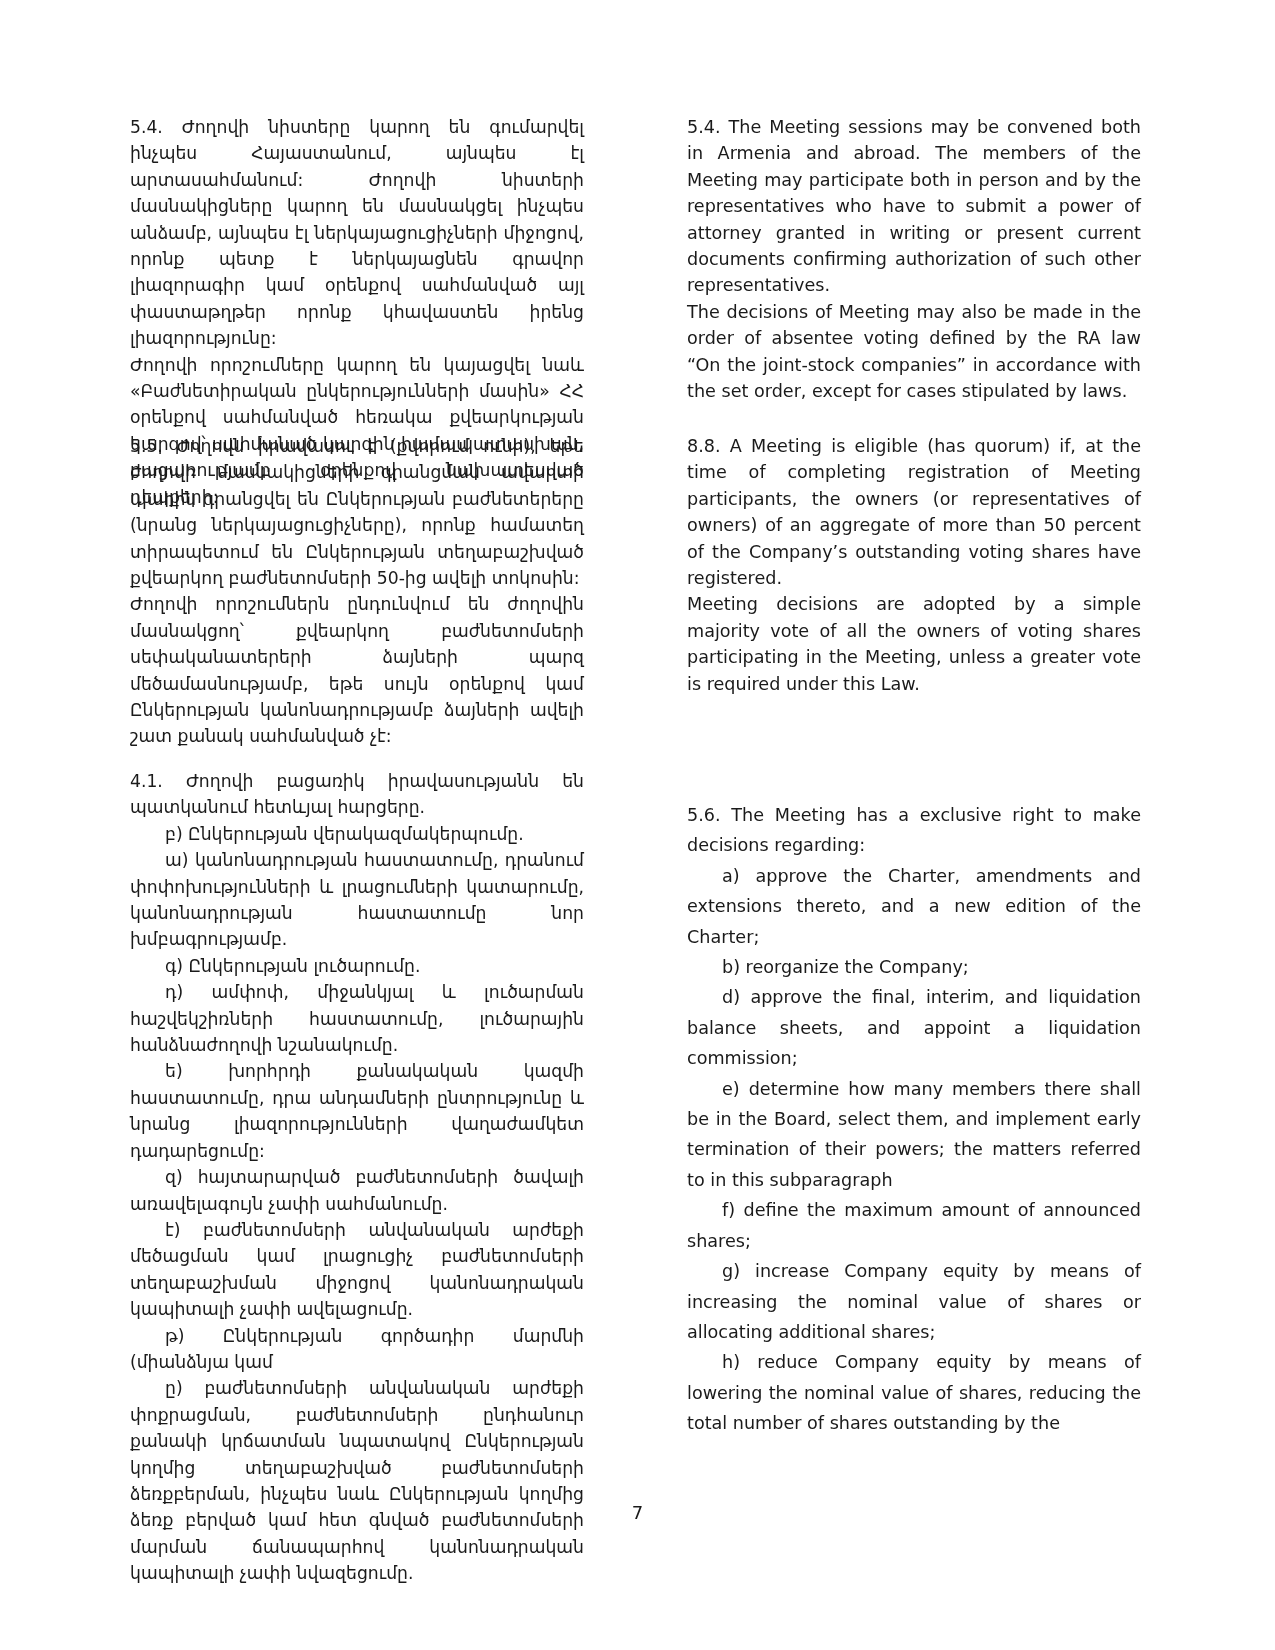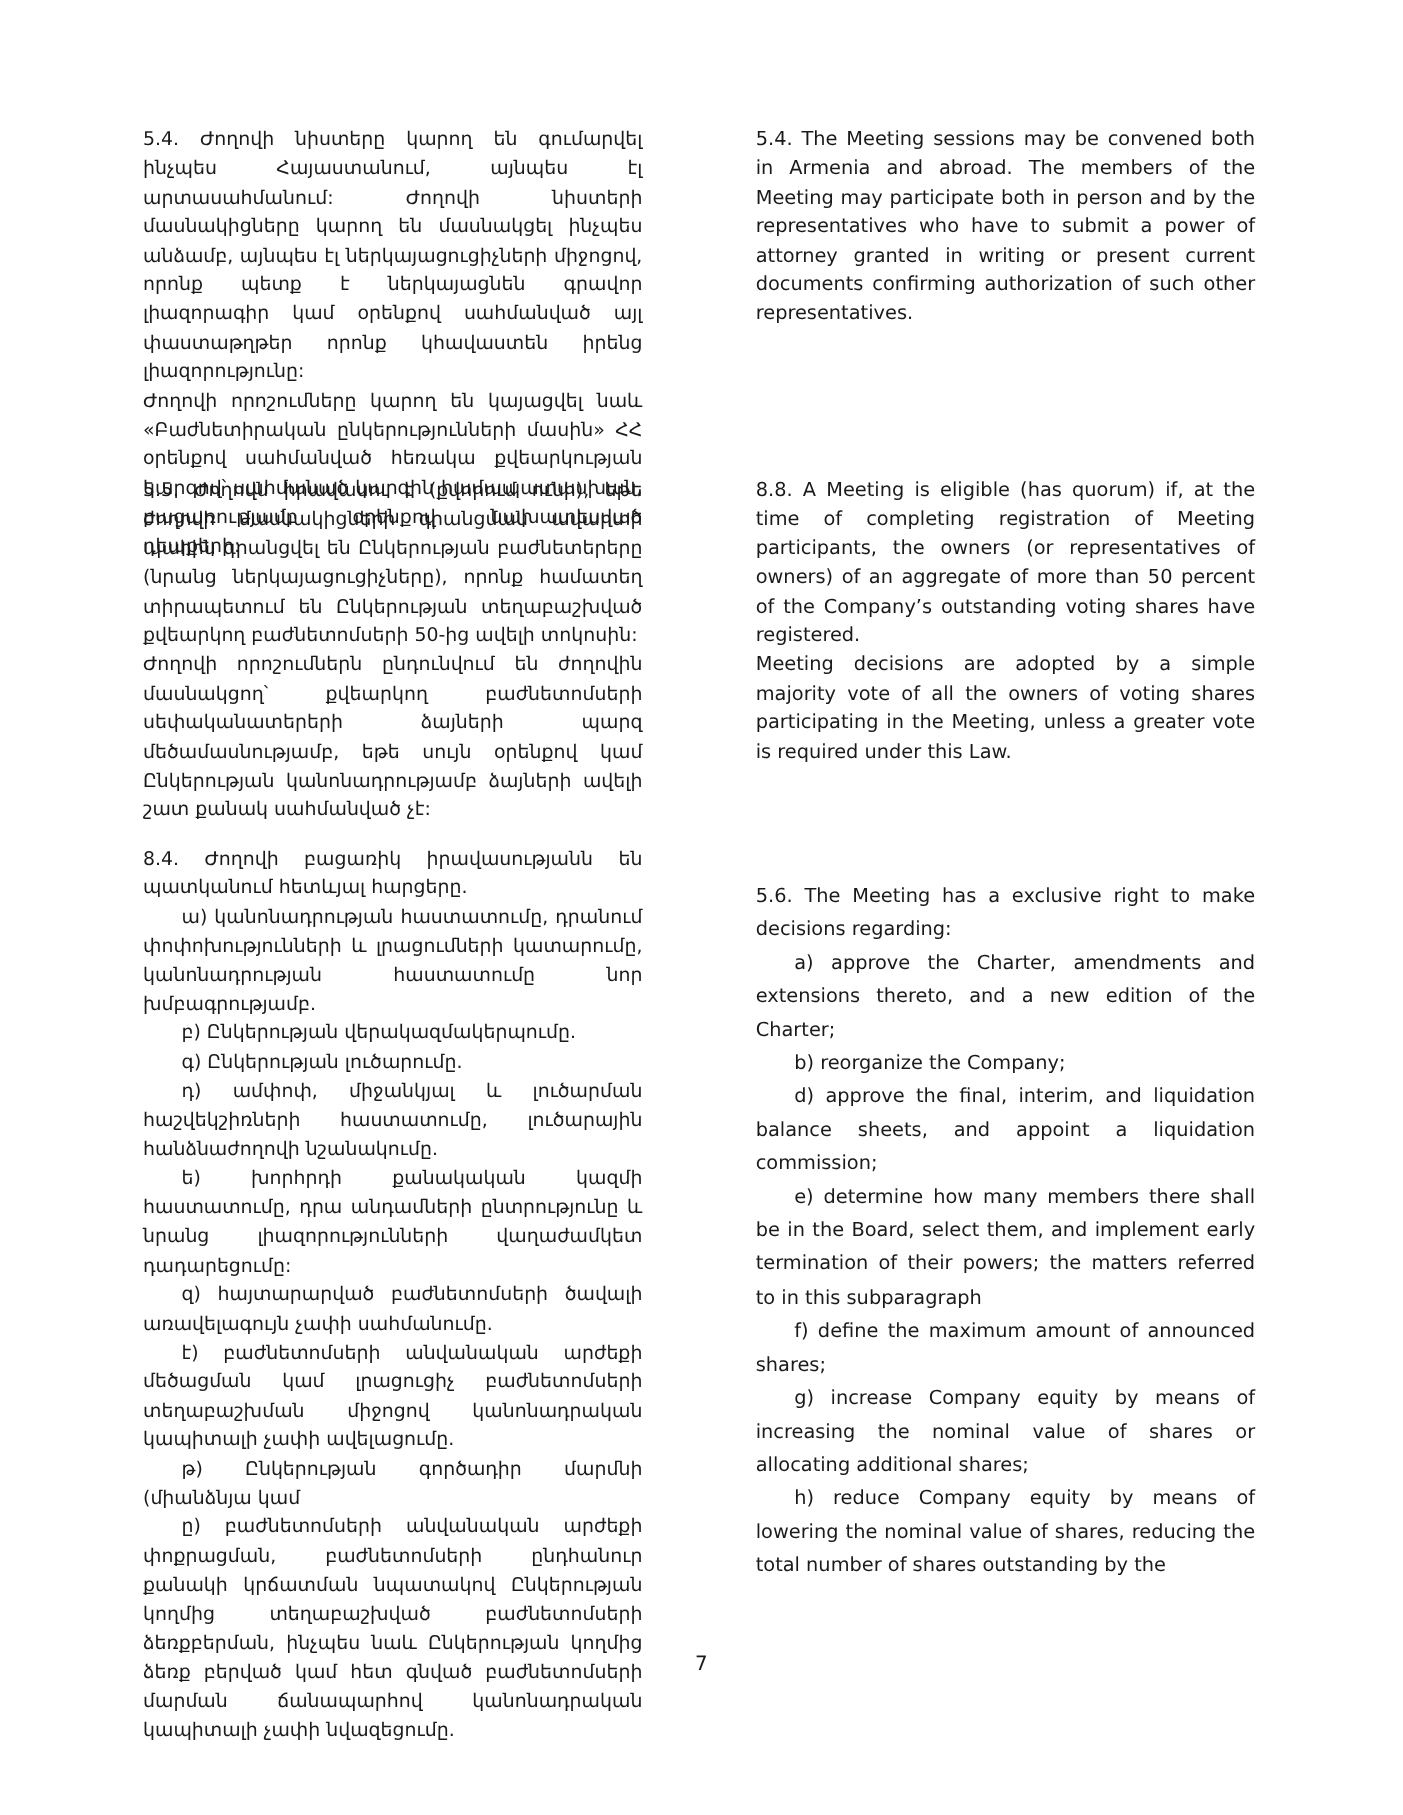--- a/index.html
+++ b/index.html
@@ -23,36 +23,37 @@
   <div class="col left">
     <div class="block" style="top:114px;">
       <p class="p last">5.4. Ժողովի նիստերը կարող են գումարվել ինչպես Հայաստանում, այնպես էլ արտասահմանում: Ժողովի նիստերի մասնակիցները կարող են մասնակցել ինչպես անձամբ, այնպես էլ ներկայացուցիչների միջոցով, որոնք պետք է ներկայացնեն գրավոր լիազորագիր կամ օրենքով սահմանված այլ փաստաթղթեր որոնք կհավաստեն իրենց լիազորությունը:</p>
       <p class="p last">Ժողովի որոշումները կարող են կայացվել նաև «Բաժնետիրական ընկերությունների մասին» ՀՀ օրենքով սահմանված հեռակա քվեարկության կարգով՝ սահմանած կարգին համապատասխան, բացառությամբ օրենքով նախատեսված դեպքերի:</p>
     </div>
     <div class="block" style="top:433px;">
       <p class="p last">5.5. Ժողովն իրավասու է (քվորում ունի), եթե ժողովի մասնակիցների գրանցման ավարտի պահին գրանցվել են Ընկերության բաժնետերերը (նրանց ներկայացուցիչները), որոնք համատեղ տիրապետում են Ընկերության տեղաբաշխված քվեարկող բաժնետոմսերի 50-ից ավելի տոկոսին:</p>
       <p class="p last">Ժողովի որոշումներն ընդունվում են ժողովին մասնակցող՝ քվեարկող բաժնետոմսերի սեփականատերերի ձայների պարզ մեծամասնությամբ, եթե սույն օրենքով կամ Ընկերության կանոնադրությամբ ձայների ավելի շատ քանակ սահմանված չէ:</p>
     </div>
     <div class="block sec2" style="top:768px;">
-      <p class="p last" style="line-height:26.4px;">8.4. Ժողովի բացառիկ իրավասությանն են պատկանում հետևյալ հարցերը.</p>
+      <p class="p last" style="line-height:26.4px;">4.1. Ժողովի բացառիկ իրավասությանն են պատկանում հետևյալ հարցերը.</p>
+      <p class="p last indent" style="line-height:26.4px;">բ) Ընկերության վերակազմակերպումը.</p>
       <p class="p last indent" style="line-height:26.4px;">ա) կանոնադրության հաստատումը, դրանում փոփոխությունների և լրացումների կատարումը, կանոնադրության հաստատումը նոր խմբագրությամբ.</p>
-      <p class="p last indent" style="line-height:26.4px;">բ) Ընկերության վերակազմակերպումը.</p>
       <p class="p last indent" style="line-height:26.4px;">գ) Ընկերության լուծարումը.</p>
       <p class="p last indent" style="line-height:26.4px;">դ) ամփոփ, միջանկյալ և լուծարման հաշվեկշիռների հաստատումը, լուծարային հանձնաժողովի նշանակումը.</p>
       <p class="p last indent" style="line-height:26.4px;">ե) խորհրդի քանակական կազմի հաստատումը, դրա անդամների ընտրությունը և նրանց լիազորությունների վաղաժամկետ դադարեցումը:</p>
       <p class="p last indent" style="line-height:26.4px;">զ) հայտարարված բաժնետոմսերի ծավալի առավելագույն չափի սահմանումը.</p>
       <p class="p last indent" style="line-height:26.4px;">է) բաժնետոմսերի անվանական արժեքի մեծացման կամ լրացուցիչ բաժնետոմսերի տեղաբաշխման միջոցով կանոնադրական կապիտալի չափի ավելացումը.</p>
       <p class="p last indent" style="line-height:26.4px;">թ) Ընկերության գործադիր մարմնի (միանձնյա կամ</p>
       <p class="p last indent" style="line-height:26.4px;">ը) բաժնետոմսերի անվանական արժեքի փոքրացման, բաժնետոմսերի ընդհանուր քանակի կրճատման նպատակով Ընկերության կողմից տեղաբաշխված բաժնետոմսերի ձեռքբերման, ինչպես նաև Ընկերության կողմից ձեռք բերված կամ հետ գնված բաժնետոմսերի մարման ճանապարհով կանոնադրական կապիտալի չափի նվազեցումը.</p>
     </div>
   </div>
 
   <div class="col right">
     <div class="block" style="top:114px;">
       <p class="p last">5.4. The Meeting sessions may be convened both in Armenia and abroad. The members of the Meeting may participate both in person and by the representatives who have to submit a power of attorney granted in writing or present current documents confirming authorization of such other representatives.</p>
+      <p class="p last">The decisions of Meeting may also be made in the order of absentee voting defined by the RA law “On the joint-stock companies” in accordance with the set order, except for cases stipulated by laws.</p>
     </div>
     <div class="block" style="top:433px;">
       <p class="p last">8.8. A Meeting is eligible (has quorum) if, at the time of completing registration of Meeting participants, the owners (or representatives of owners) of an aggregate of more than 50 percent of the Company’s outstanding voting shares have registered.</p>
       <p class="p last">Meeting decisions are adopted by a simple majority vote of all the owners of voting shares participating in the Meeting, unless a greater vote is required under this Law.</p>
     </div>
     <div class="block sec2" style="top:768px;margin-top:32px;">
       <p class="p last">5.6. The Meeting has a exclusive right to make decisions regarding:</p>
       <p class="p last indent">a) approve the Charter, amendments and extensions thereto, and a new edition of the Charter;</p>
       <p class="p last indent">b) reorganize the Company;</p>
       <p class="p last indent">d) approve the final, interim, and liquidation balance sheets, and appoint a liquidation commission;</p>

